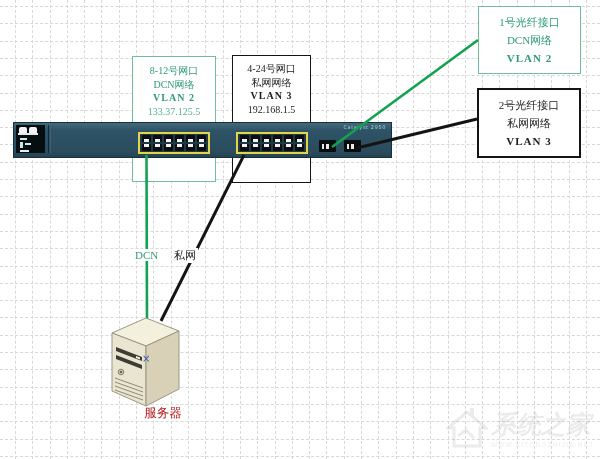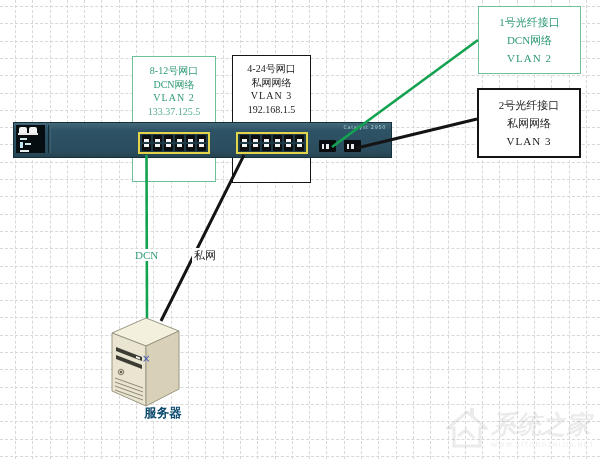--- a/index.html
+++ b/index.html
@@ -12,21 +12,21 @@
 
   
   .abox{position:absolute;background:#fff;text-align:center;z-index:2;}
   .abox .bl{display:block;white-space:nowrap;}
   .box-green{border:1px solid var(--green-border);color:var(--green-text);}
   .box-black{border:2px solid var(--private-black);color:#1c1c1c;}
   #box-ports-dcn{left:132px;top:56px;width:82px;height:117px;font-size:10px;padding-top:7px;line-height:13.5px;}
   #box-ports-priv{left:232px;top:55px;width:77px;height:120px;font-size:10px;padding-top:6px;line-height:13.5px;}
   #box-fiber-dcn{left:478px;top:6px;width:101px;height:60px;font-size:11px;padding-top:6px;line-height:18px;}
   #box-fiber-priv{left:477px;top:88px;width:100px;height:60px;font-size:11px;padding-top:6px;line-height:18px;}
-  .bl.vlan{font-weight:normal;letter-spacing:1px;}
+  .bl.vlan{font-weight:bold;letter-spacing:1px;}
   #box-ports-dcn .bl.ip{color:#55b18c;}
 
   
   .switch{position:absolute;left:13px;top:122px;width:377px;height:34px;z-index:3;
           background:linear-gradient(#44697a,#2e5366 22%,#2a4c5d 85%,#24434f);
           border:1px solid #16303c;}
   .sw-panel{position:absolute;left:2px;top:2px;width:29px;height:28px;background:#070e12;}
   .sw-divider{position:absolute;left:34px;top:2px;width:1px;height:28px;background:#142b36;box-shadow:2px 0 0 #3c6272;}
   .logo-t1,.logo-t2{position:absolute;top:2px;width:8px;height:6px;background:#f2f2f2;border-radius:2px 2px 0 0;}
   .logo-t1{left:3px;} .logo-t2{left:13px;}
@@ -51,28 +51,28 @@
   .fglyph:after{content:"";position:absolute;left:2px;top:0;width:2px;height:5px;background:#0a0d0f;}
 
   
   #links{position:absolute;inset:0;z-index:4;pointer-events:none;}
   .ln-green{stroke:var(--dcn-green);stroke-width:2.6px;}
   .ln-black{stroke:var(--private-black);stroke-width:3px;}
 
   
   .linklabel{position:absolute;z-index:5;background:#fff;padding:0 2px;font-size:11px;white-space:nowrap;}
   #lbl-dcn{left:133px;top:249px;color:var(--green-text);}
-  #lbl-priv{left:192px;top:248px;color:#1c1c1c;}
+  #lbl-priv{left:172px;top:248px;color:#1c1c1c;}
 
   
   #server-art{position:absolute;left:104px;top:312px;z-index:5;}
   .server-caption{position:absolute;left:100px;top:406px;width:126px;text-align:center;
                   font-size:12.5px;line-height:15px;z-index:5;}
   .server-caption .ip-green{color:#3fa87c;}
-  .server-caption .name,.server-caption .ip-black{color:#0c4a6e;font-weight:bold;}
+  .server-caption .name,.server-caption .ip-black{color:#b91c1c;}
 
   
   .watermark{position:absolute;left:446px;top:399px;width:152px;height:58px;opacity:.16;
              color:#8a8a8a;z-index:6;display:flex;align-items:center;}
   .wm-text{margin-left:3px;}
   .wm-title{font-size:25px;font-weight:bold;font-style:italic;white-space:nowrap;
             font-family:"Liberation Sans",sans-serif;}
   .wm-sub{font-size:6.5px;letter-spacing:1.2px;font-family:"Liberation Sans",sans-serif;}
 </style>
 </head>

